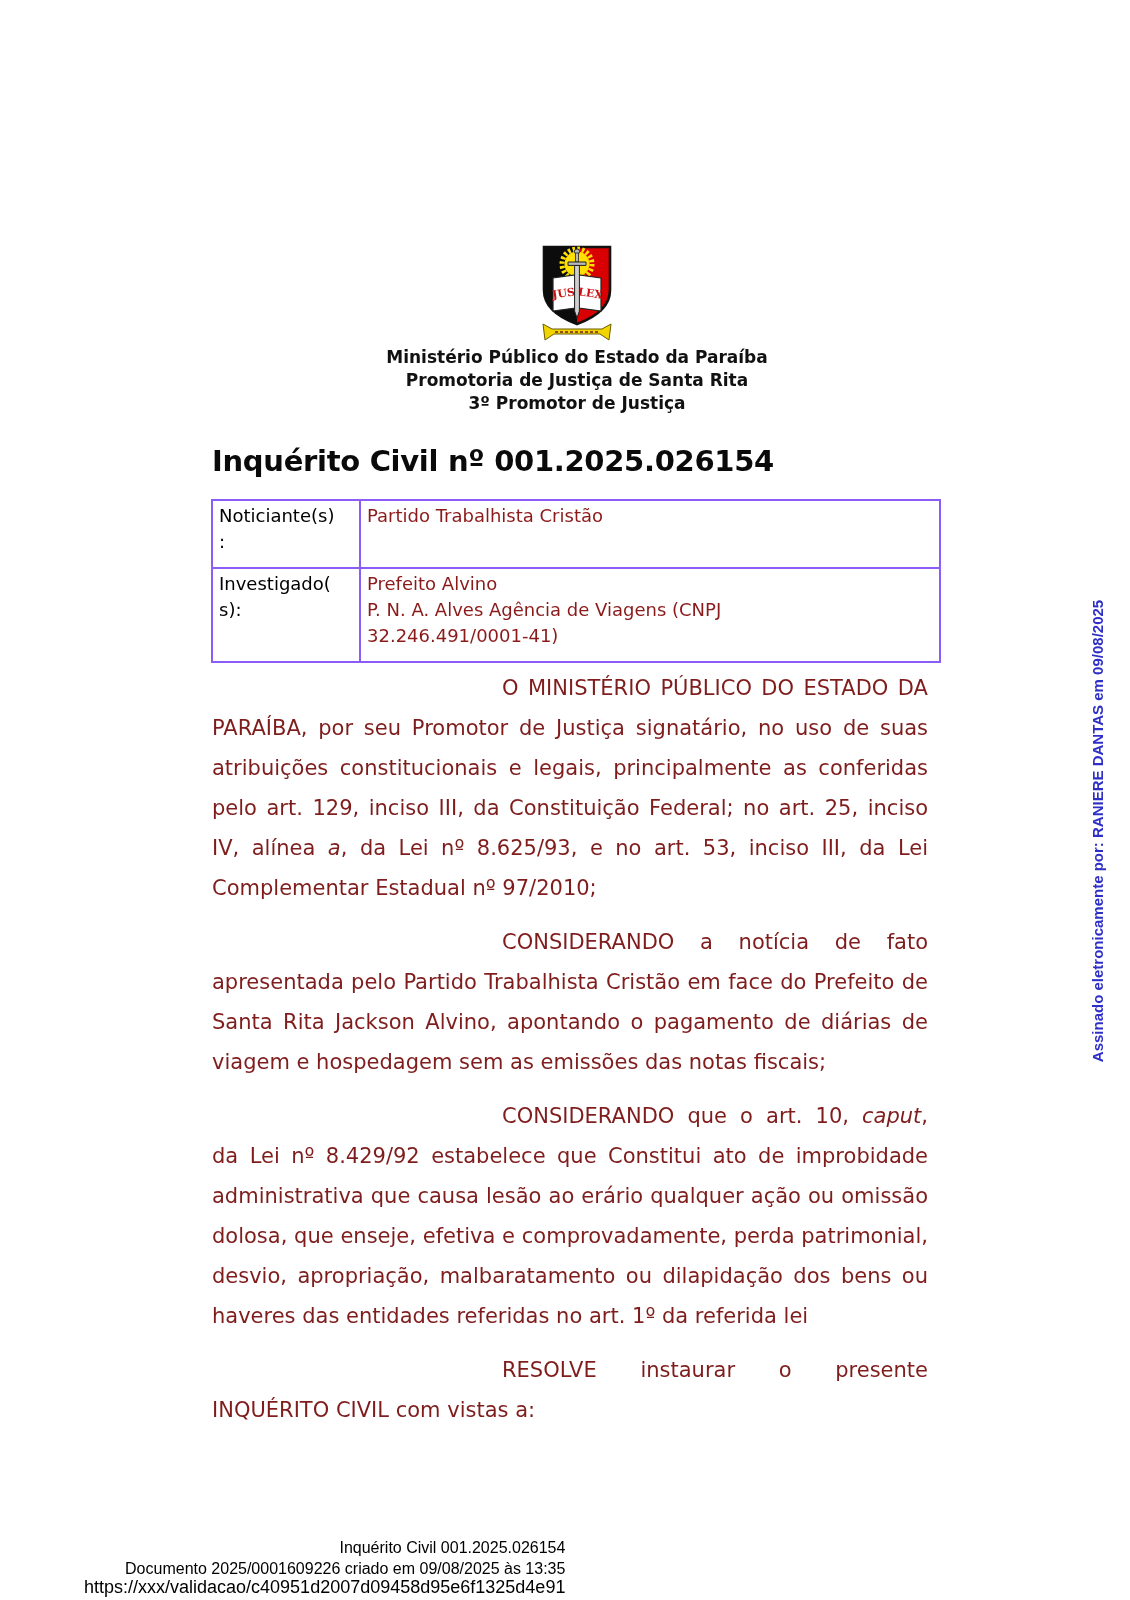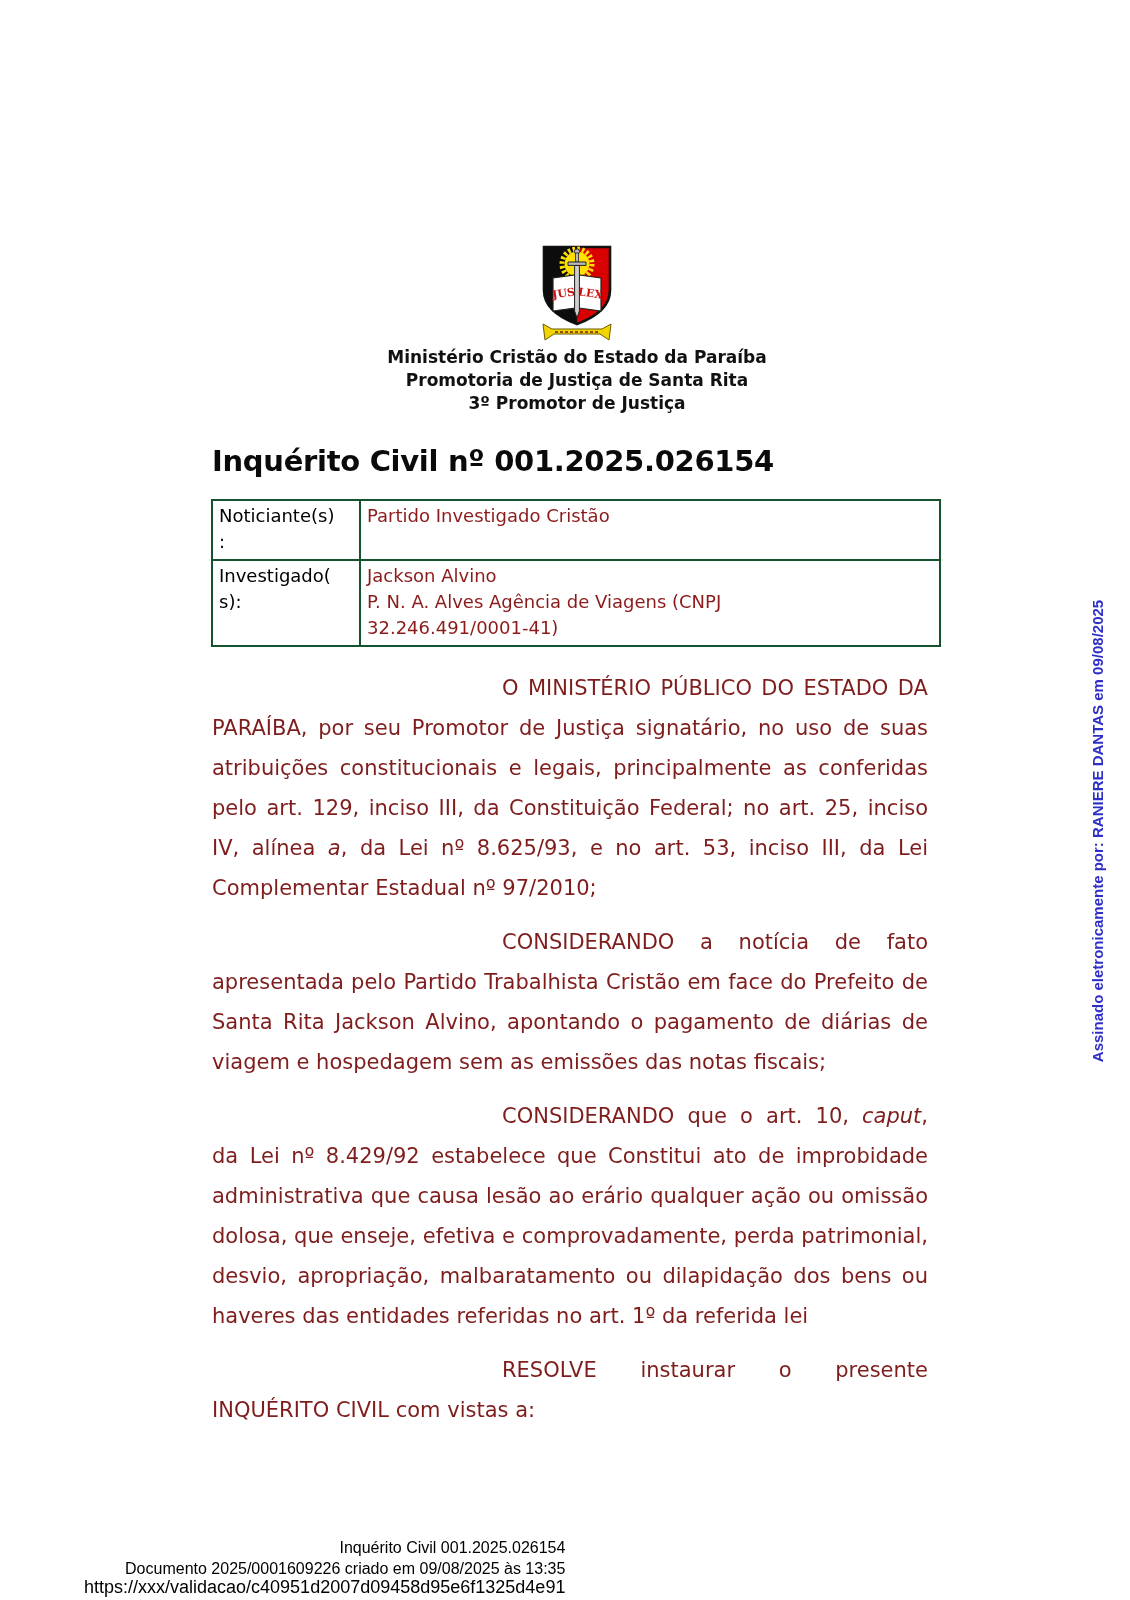--- a/index.html
+++ b/index.html
@@ -42,23 +42,23 @@
   
   .parties {
     position: absolute;
     top: 499px; left: 211px; width: 730px;
     border-collapse: collapse;
     table-layout: fixed;
     font-size: 18px;
     line-height: 26px;
   }
   .parties td {
-    border: 2px solid #14532d;
+    border: 2px solid #8b5cf6;
     vertical-align: top;
-    padding: 2px 8px 4px 6px;
+    padding: 2px 8px 12px 6px;
   }
   .parties td.label-cell { width: 148px; color: #000; }
   .parties td.value-cell { color: var(--value-red, #8b1a1a); }
   
   .docbody {
     position: absolute;
     top: 668px; left: 212px; width: 716px;
     font-size: 21px;
     line-height: 40px;
     text-align: justify;
@@ -127,45 +127,45 @@
       <g>
         <circle cx="38" cy="6.5" r="2.6" fill="#b9b9b9" stroke="#222" stroke-width="1"></circle>
         <rect x="36.6" y="8" width="2.8" height="9" fill="#b9b9b9" stroke="#222" stroke-width="0.8"></rect>
         <path d="M29,17 h18 v3.4 h-18 z" fill="#b9b9b9" stroke="#222" stroke-width="1"></path>
         <path d="M35.6,20.5 h4.8 V66 L38,73 L35.6,66 Z" fill="#cfcfcf" stroke="#222" stroke-width="1"></path>
       </g>
     </svg>
   </div>
 
   <div class="org">
-    <div>Ministério Cristão do Estado da Paraíba</div>
+    <div>Ministério Público do Estado da Paraíba</div>
     <div>Promotoria de Justiça de Santa Rita</div>
     <div>3º Promotor de Justiça</div>
   </div>
 
   <h1 class="title">Inquérito Civil nº 001.2025.026154</h1>
 
   <table class="parties">
     <tbody>
         <tr>
           <td class="label-cell">
             <div>Noticiante(s)</div>
             <div>:</div>
           </td>
           <td class="value-cell">
-            <div>Partido Investigado Cristão</div>
+            <div>Partido Trabalhista Cristão</div>
           </td>
         </tr>
         <tr>
           <td class="label-cell">
             <div>Investigado(</div>
             <div>s):</div>
           </td>
           <td class="value-cell">
-            <div>Jackson Alvino</div>
+            <div>Prefeito Alvino</div>
             <div>P. N. A. Alves Agência de Viagens (CNPJ</div>
             <div>32.246.491/0001-41)</div>
           </td>
         </tr>
       </tbody>
   </table>
 
   <div class="docbody">
       <p><span>O MINISTÉRIO PÚBLICO DO ESTADO DA PARAÍBA, por seu Promotor de Justiça signatário, no uso de suas atribuições constitucionais e legais, principalmente as conferidas pelo art. 129, inciso III, da Constituição Federal; no art. 25, inciso IV, alínea </span><span class="it">a</span><span>, da Lei nº 8.625/93, e no art. 53, inciso III, da Lei Complementar Estadual nº 97/2010;</span></p>
       <p><span>CONSIDERANDO a notícia de fato apresentada pelo Partido Trabalhista Cristão em face do Prefeito de Santa Rita Jackson Alvino, apontando o pagamento de diárias de viagem e hospedagem sem as emissões das notas fiscais;</span></p>

